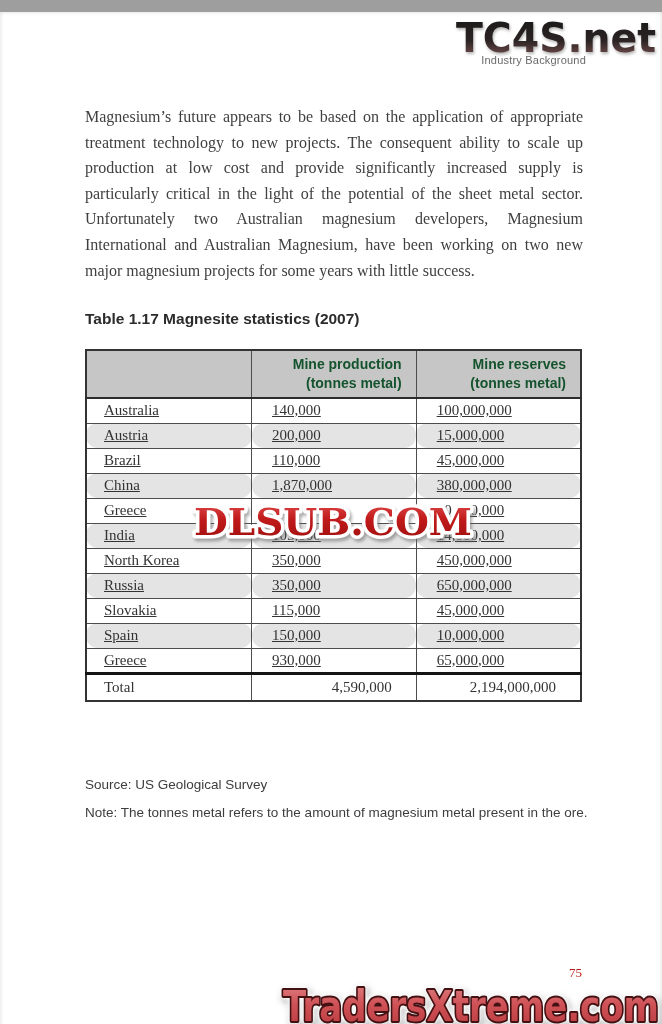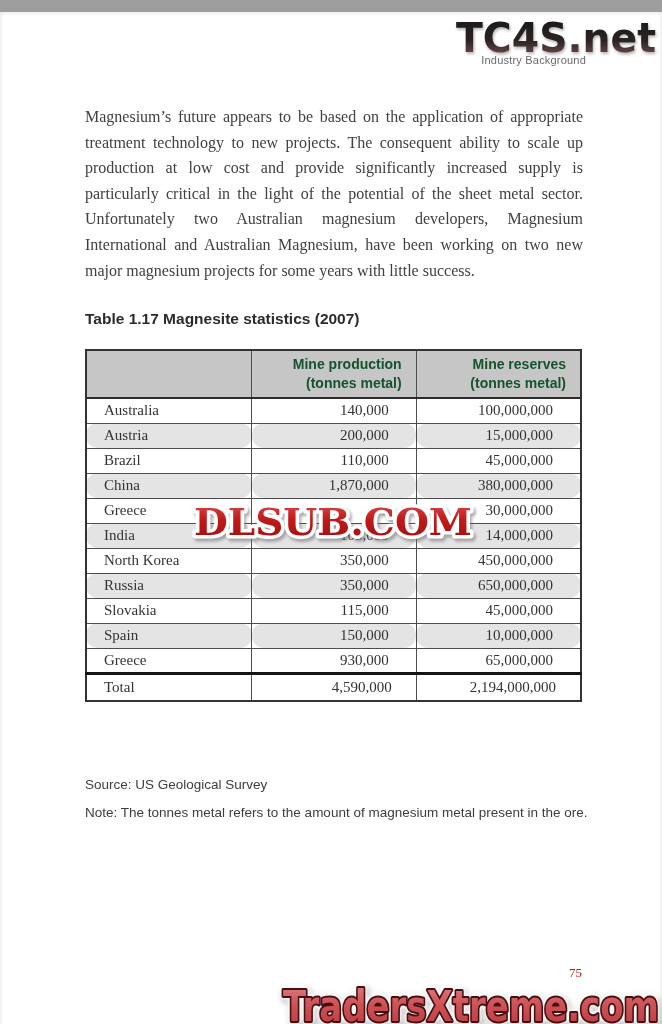--- a/index.html
+++ b/index.html
@@ -47,23 +47,23 @@
     background: #c6c6c6;
     height: 48px;
     font-family: "Liberation Sans", sans-serif;
     font-size: 14px; font-weight: bold; color: #14532d;
     text-align: right; vertical-align: middle;
     padding: 4px 14px; line-height: 19px;
     border-bottom: 2px solid #2c2c2c;
   }
   .stats-table thead th.country-col { width: 166px; }
   .stats-table thead th.num-col { width: 165px; }
-  .stats-table tbody td { height: 25px; padding: 1px 27px; vertical-align: middle; }
+  .stats-table tbody td { height: 25px; padding: 1px 20px; vertical-align: middle; text-decoration: underline; }
   .stats-table tbody td:first-child { padding-left: 17px; }
-  .stats-table tbody td.num { text-align: right; }
+  .stats-table tbody td.num { }
   .stats-table tbody tr.gray td { background: #e4e4e4; border-radius: 12px; }
   .stats-table tbody tr.white td { background: #ffffff; }
   .stats-table tfoot td {
     height: 28px; padding: 1px 24px; background: #ffffff;
     border-top: 3px solid #141414; vertical-align: middle;
   }
   .stats-table tfoot td:first-child { padding-left: 17px; }
   .stats-table tfoot td.num { text-align: right; }
 
   

